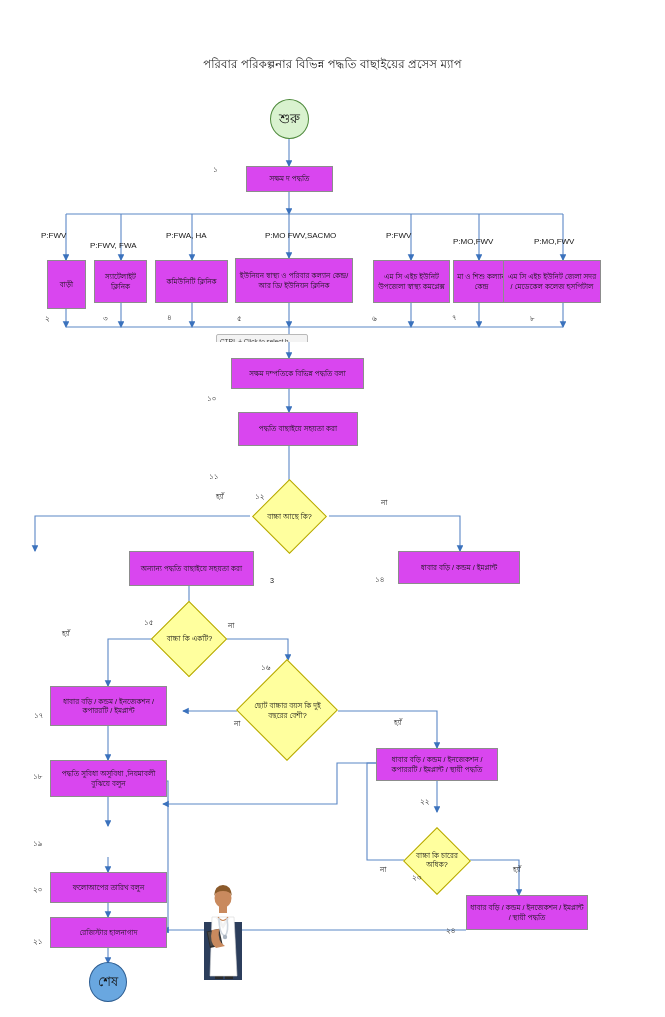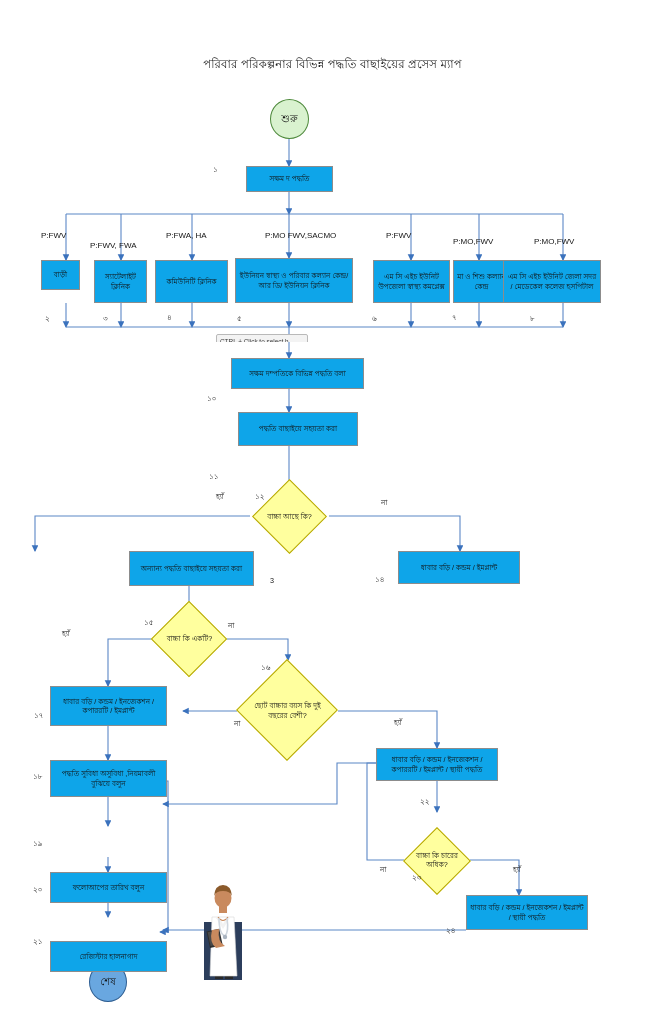--- a/index.html
+++ b/index.html
@@ -13,26 +13,26 @@
 
   .title{
     position:absolute;left:0;top:56px;width:665px;text-align:center;
     font-size:11.5px;color:#1a1a1a;letter-spacing:.2px;
   }
 
   .node{position:absolute;box-sizing:border-box;display:flex;align-items:center;
         justify-content:center;text-align:center;line-height:1.32;}
 
   .pbox{
-    background:#0ea5e9;border:1.2px solid #8c8c8c;
+    background:#d946ef;border:1.2px solid #8c8c8c;
     font-size:7.2px;color:#111;padding:2px 3px;
   }
 
   .terminator{
-    border-radius:50%;font-size:10px;color:#111;
+    border-radius:50%;font-size:13px;color:#111;
   }
   .start{background:#d9f2cf;border:1.3px solid #4f8a3d;}
   .end{background:#69a7e0;border:1.3px solid #2f5f93;}
 
   .diamond{
     position:absolute;display:flex;align-items:center;justify-content:center;
   }
   .diamond .dshape{
     position:absolute;inset:0;background:#ffff9e;border:1.2px solid #b5a600;
     transform:rotate(45deg);box-sizing:border-box;
@@ -146,21 +146,21 @@
   </div>
 
   <div class="node terminator end" style="left:89px;top:962px;width:38px;height:40px;">
     <span>শেষ</span>
   </div>
 
   <div class="node pbox" style="left:246px;top:166px;width:87px;height:26px;">
     <span>সক্ষম দ পদ্ধতি</span>
   </div>
 
-  <div class="node pbox" style="left:41px;top:260px;width:39px;height:30px;">
+  <div class="node pbox" style="left:47px;top:260px;width:39px;height:49px;">
     <span>বাড়ী</span>
   </div>
 
   <div class="node pbox" style="left:94px;top:260px;width:53px;height:43px;">
     <span>স্যাটেলাইট ক্লিনিক</span>
   </div>
 
   <div class="node pbox" style="left:155px;top:260px;width:73px;height:43px;">
     <span>কমিউনিটি ক্লিনিক</span>
   </div>
@@ -203,21 +203,21 @@
 
   <div class="node pbox" style="left:50px;top:760px;width:117px;height:37px;">
     <span>পদ্ধতি সুবিধা অসুবিধা ,নিয়মাবলী বুঝিয়ে বলুন</span>
   </div>
 
 
   <div class="node pbox" style="left:50px;top:872px;width:117px;height:31px;">
     <span>ফলোআপের তারিখ বলুন</span>
   </div>
 
-  <div class="node pbox" style="left:50px;top:917px;width:117px;height:31px;margin-top:24px;">
+  <div class="node pbox" style="left:50px;top:917px;width:117px;height:31px;">
     <span>রেজিস্টার হালনাগাদ</span>
   </div>
 
   <div class="node pbox" style="left:376px;top:748px;width:122px;height:33px;">
     <span>ধাবার বড়ি / কন্ডম / ইনজেকশন / কপাররটি / ইমপ্লান্ট / স্থায়ী পদ্ধতি</span>
   </div>
 
   <div class="node pbox" style="left:466px;top:895px;width:122px;height:35px;">
     <span>ধাবার বড়ি / কন্ডম / ইনজেকশন / ইমপ্লান্ট / স্থায়ী পদ্ধতি</span>
   </div>

